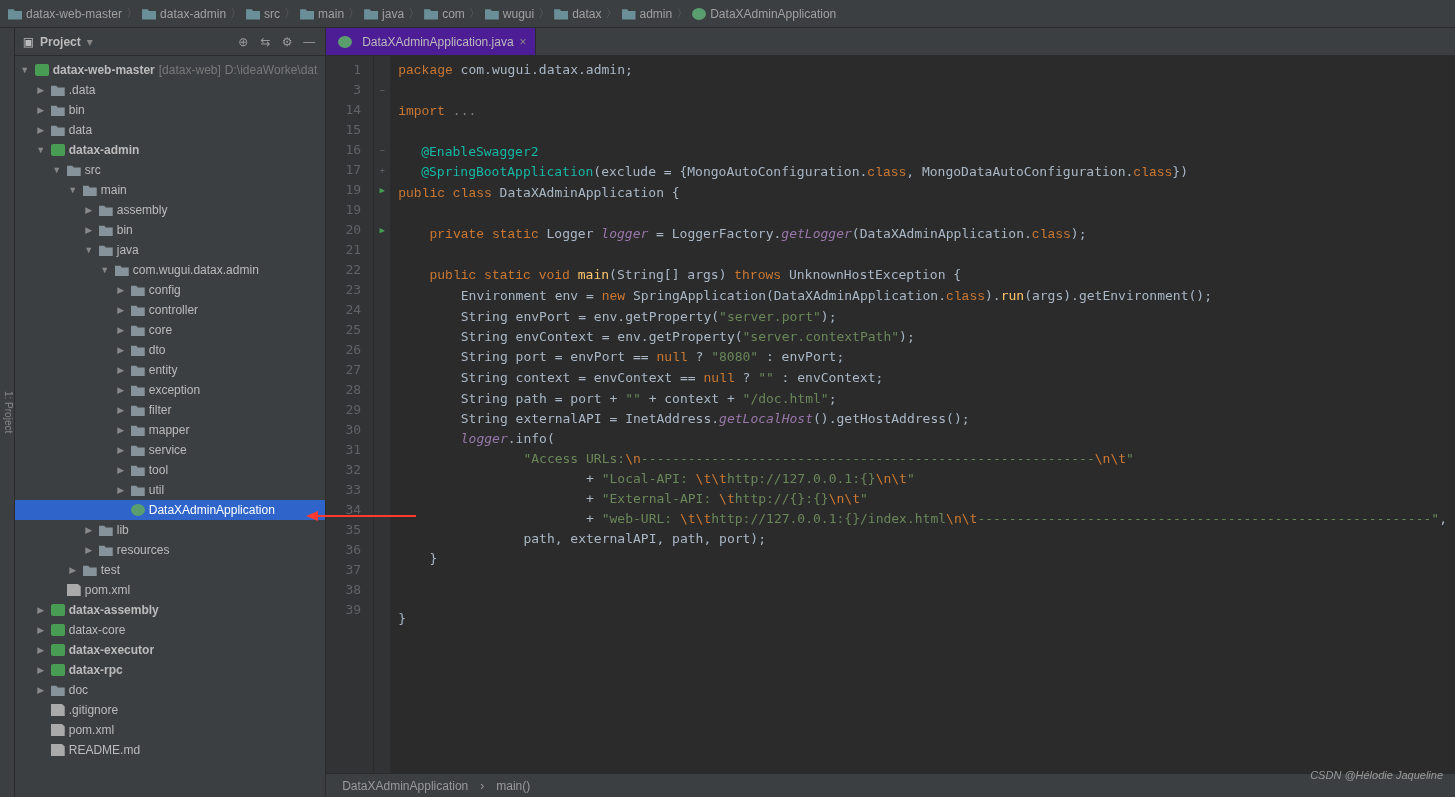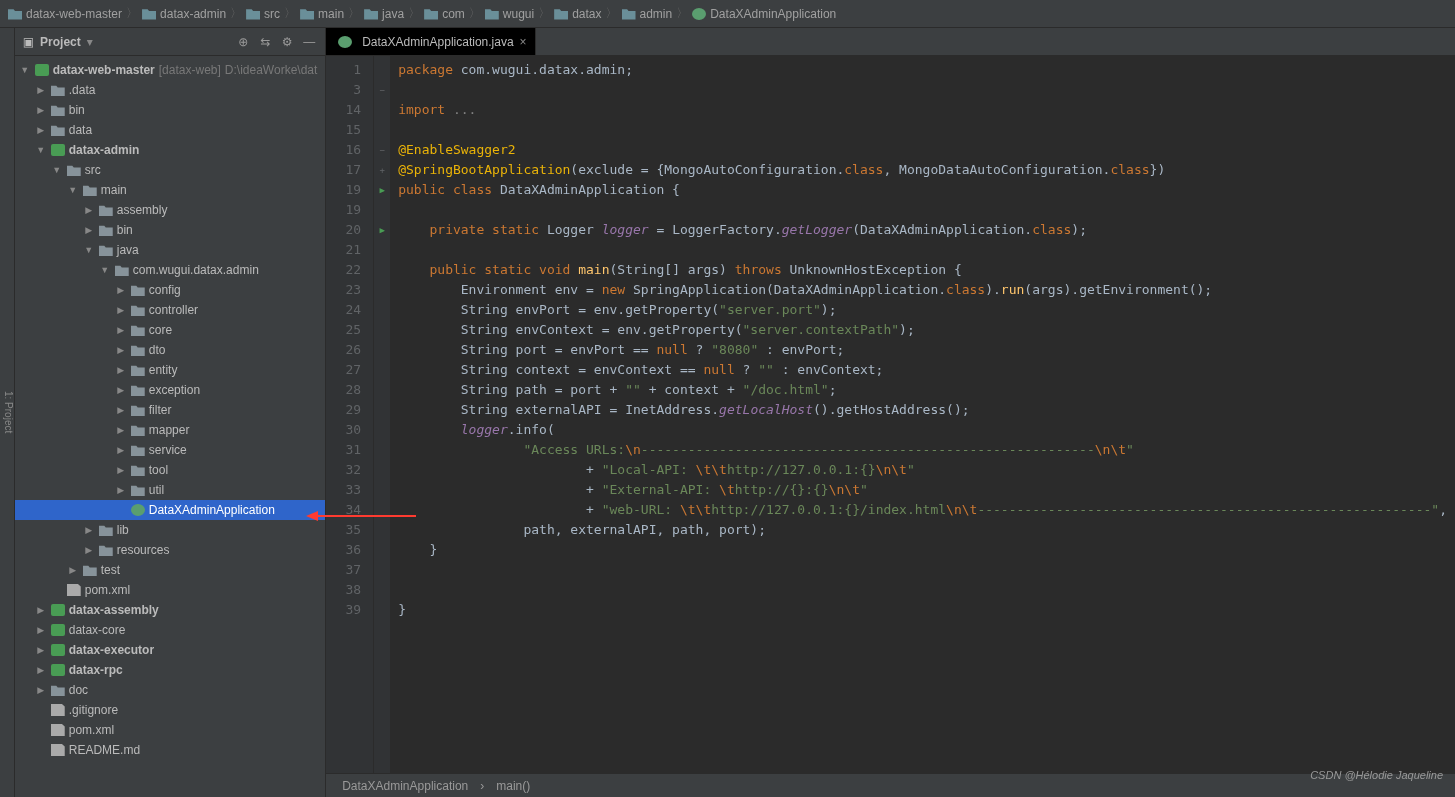--- a/index.html
+++ b/index.html
@@ -24,29 +24,29 @@
 .tree-icon { width: 14px; height: 12px; margin: 0 4px; display: inline-block; }
 .folder2 { background: #87939a; clip-path: polygon(0 15%,40% 15%,50% 30%,100% 30%,100% 100%,0 100%); }
 .module-icon { background: #499c54; border-radius: 2px; }
 .file-icon { background: #aaaaaa; clip-path: polygon(0 0,80% 0,100% 20%,100% 100%,0 100%); }
 .class-icon { background: #5a9e6f; border-radius: 50%; }
 .tree-label { color: #bbbbbb; }
 .tree-item.selected .tree-label { color: #fff; }
 .tree-suffix { color: #787878; margin-left: 4px; }
 .editor-area { flex: 1; display: flex; flex-direction: column; background: #2b2b2b; }
 .tabs { display: flex; height: 28px; background: #3c3f41; border-bottom: 1px solid #2b2b2b; }
-.tab { display: flex; align-items: center; padding: 0 8px; gap: 6px; background: #000000; color: #bbb; border-right: 1px solid #2b2b2b; text-align: center; }
+.tab { display: flex; align-items: center; padding: 0 8px; gap: 6px; background: #4c1d95; color: #bbb; border-right: 1px solid #2b2b2b; text-align: center; }
 .tab .close { color: #888; cursor: pointer; }
 .editor-body { flex: 1; display: flex; overflow: hidden; font-family: "Consolas", monospace; font-size: 13px; }
 .gutter { width: 48px; background: #313335; color: #606366; text-align: right; padding: 4px 12px 4px 4px; line-height: 20px; border-right: 1px solid #2b2b2b; }
 .marks { width: 16px; background: #313335; padding-top: 4px; line-height: 20px; }
 .marks div { height: 20px; text-align: center; font-size: 9px; }
 .code { flex: 1; padding: 4px 8px; line-height: 20px; color: #a9b7c6; white-space: pre; overflow: auto; }
-.kw { color: #cc7832; }
-.ann { color: #eab308; }
+.kw { color: #cc7832; font-family: Liberation Mono, monospace; }
+.ann { color: #14b8a6; margin-left: 23px; }
 .str { color: #6a8759; }
 .mtd { color: #ffc66d; }
 .fld { font-style: italic; color: #9876aa; }
 .com { color: #808080; }
 .esc { color: #cc7832; }
 .statusbar { display: flex; height: 24px; align-items: center; padding: 0 16px; gap: 12px; border-top: 1px solid #2b2b2b; background: #3c3f41; color: #999; }
 .watermark { position: absolute; right: 12px; bottom: 16px; color: #999; font-style: italic; font-size: 11px; }
 .arrow-annotation { position: absolute; left: 306px; top: 510px; width: 110px; height: 12px; pointer-events: none; }
 </style>
 </head>

